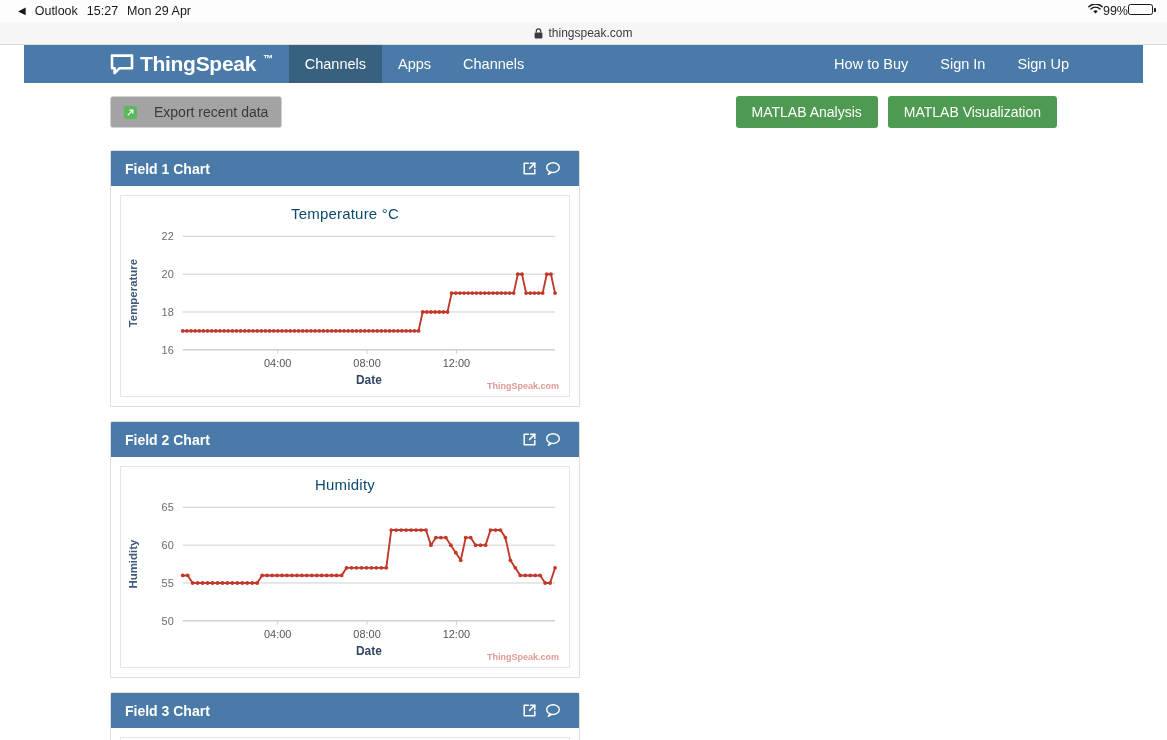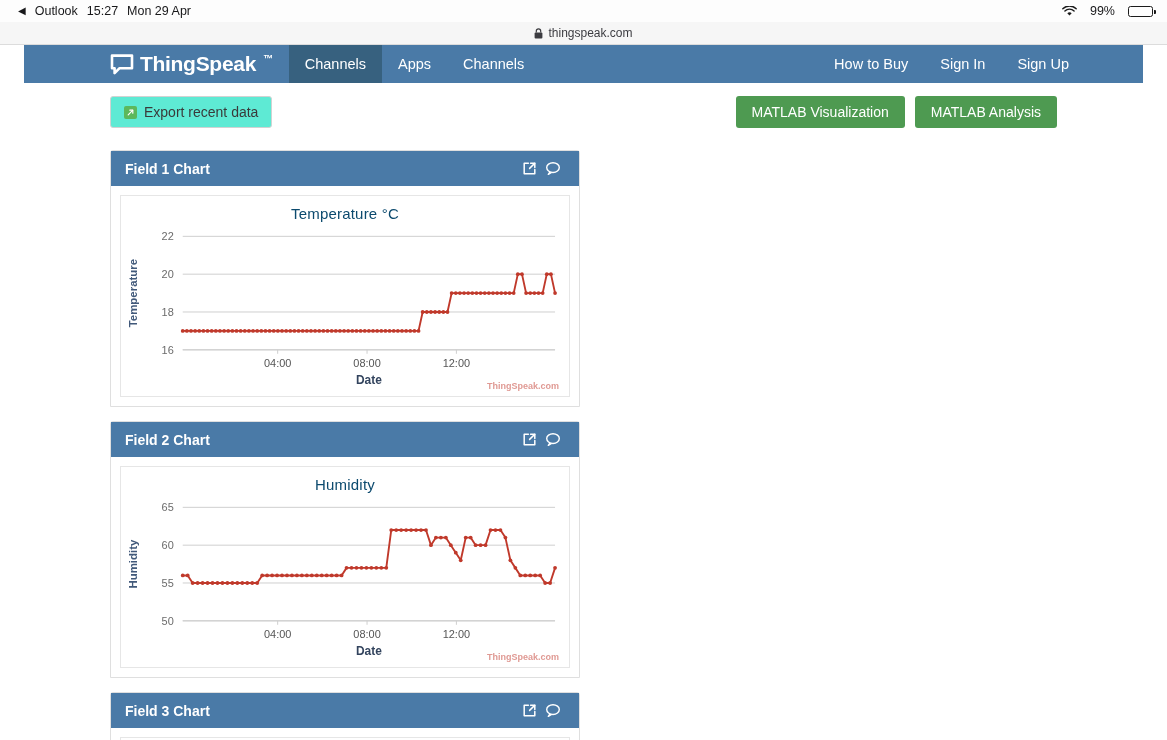--- a/index.html
+++ b/index.html
@@ -14,21 +14,21 @@
   .status-bar {
     height: 22px;
     display: flex; align-items: center;
     padding: 0 14px 0 18px;
     font-size: 12.5px; color: #18181a;
     background: #fdfdfd;
   }
   .status-left { display: flex; align-items: baseline; gap: 9px; }
   .back-arrow { font-size: 10px; line-height: 1; position: relative; top: -1px; }
   .status-spacer { flex: 1; }
-  .status-right { display: flex; align-items: center; gap: 13px; }
+  .status-right { display: flex; gap: 0; }
   .wifi-icon svg { display: block; }
   .battery {
     width: 25px; height: 11px;
     border: 1.3px solid #1b1b1b; border-radius: 2.5px;
     padding: 1px; position: relative;
   }
   .battery::after {
     content: ""; position: absolute; right: -3.5px; top: 3px;
     width: 2px; height: 4px; background: #1b1b1b; border-radius: 0 1px 1px 0;
   }
@@ -83,23 +83,23 @@
   .nav-right { display: flex; align-items: stretch; padding-right: 58px; }
 
   
   .toolbar {
     display: flex; align-items: center;
     margin: 13px 24px 0 24px;
     padding: 0 86px 0 86px;
     height: 32px;
   }
   .btn-export {
-    display: flex; align-items: center; gap: 7px;
+    display: flex; align-items: center; gap: 17px;
     height: 32px; padding: 0 13px;
-    background: #5eead4; border: 1px solid #d2d2d2; border-radius: 3px;
+    background: #a3a3a3; border: 1px solid #d2d2d2; border-radius: 3px;
     font-size: 14px; color: #3a3a3a; cursor: pointer;
   }
   .export-icon {
     width: 13px; height: 13px; background: #5cb85c; border-radius: 2px;
     display: flex; align-items: center; justify-content: center;
   }
   .toolbar-spacer { flex: 1; }
   .btn-matlab {
     height: 32px; padding: 0 16px; margin-left: 10px;
     background: #4e9a51; border: none; border-radius: 3px;
@@ -231,22 +231,22 @@
     <div class="btn-export">
       <span class="export-icon">
         <svg width="9" height="9" viewBox="0 0 9 9">
           <path d="M2.2 6.8 L6.6 2.4" stroke="#ffffff" stroke-width="1.2" stroke-linecap="round"></path>
           <path d="M3.8 2.2 H6.8 V5.2" stroke="#ffffff" stroke-width="1.2" fill="none" stroke-linecap="round" stroke-linejoin="round"></path>
         </svg>
       </span>
       <span>Export recent data</span>
     </div>
     <div class="toolbar-spacer"></div>
+    <button class="btn-matlab">MATLAB Analysis</button>
     <button class="btn-matlab">MATLAB Visualization</button>
-    <button class="btn-matlab">MATLAB Analysis</button>
   </div>
 
   <div class="grid">
 
     <div class="panel">
       <div class="panel-head">
         <span>Field 1 Chart</span>
         <span class="panel-head-spacer"></span>
         <span class="head-icon">
           <svg width="15" height="15" viewBox="0 0 15 15">

